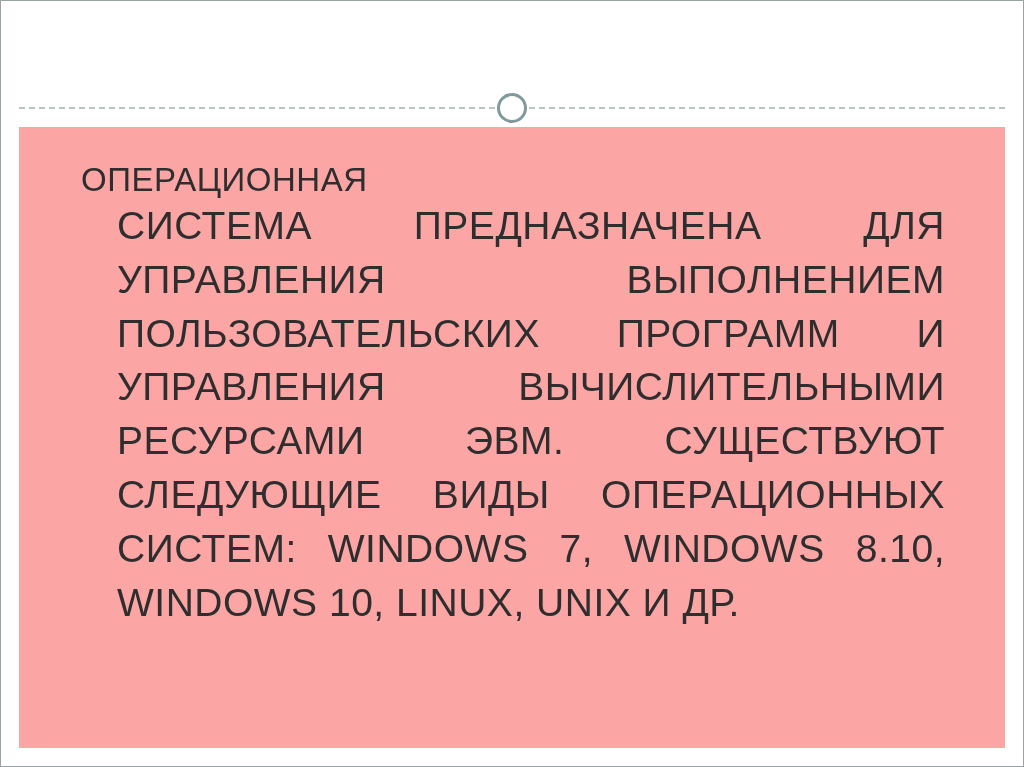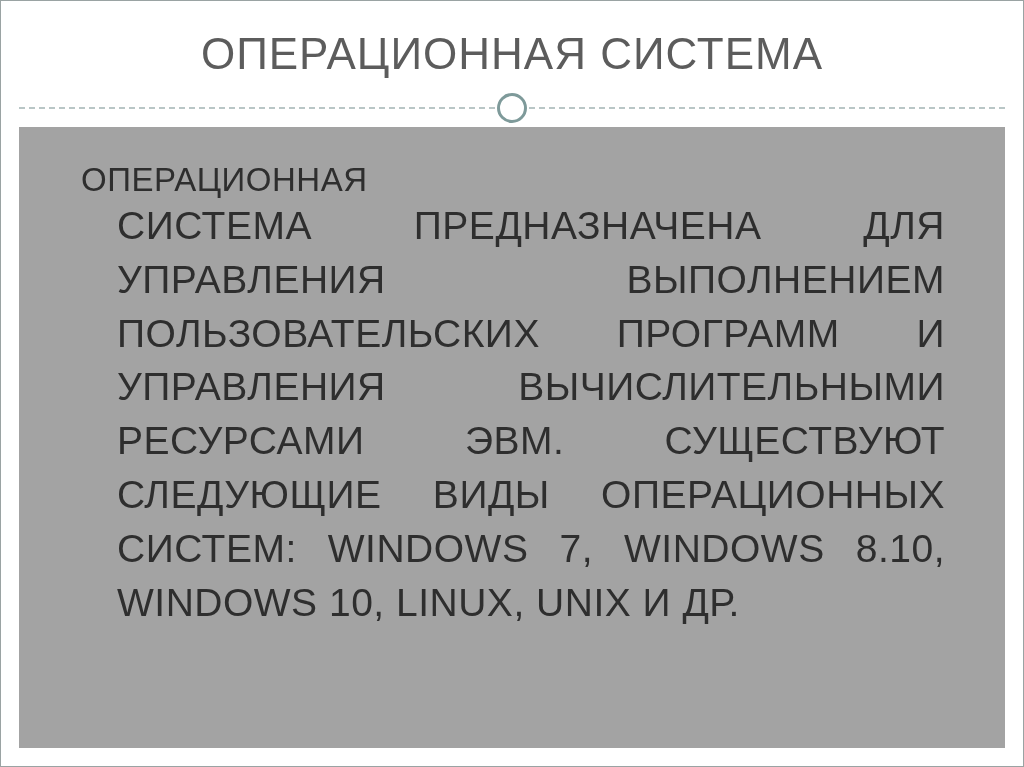--- a/index.html
+++ b/index.html
@@ -46,21 +46,21 @@
     background: #ffffff;
     border: 3px solid #7e9a9a;
     z-index: 2;
   }
   .body-area {
     position: absolute;
     left: 18px;
     right: 18px;
     top: 126px;
     bottom: 18px;
-    background: #a3a3a3;
+    background: #fca5a5;
     padding: 34px 60px 30px 60px;
   }
   .lead-word {
     font-size: 33px;
     font-weight: 400;
     color: #2e2e2e;
     text-transform: uppercase;
     margin-left: 2px;
     letter-spacing: 0.5px;
   }
@@ -74,21 +74,20 @@
     letter-spacing: 0.5px;
     padding-left: 38px;
   }
 </style>
 </head>
 <body>
 
 <div class="slide">
 
   <div class="header">
-    <h1 class="title">ОПЕРАЦИОННАЯ СИСТЕМА</h1>
     <div class="divider-line"></div>
     <div class="circle"></div>
   </div>
 
   <div class="body-area">
     <div class="lead-word">ОПЕРАЦИОННАЯ</div>
     <div class="para">СИСТЕМА ПРЕДНАЗНАЧЕНА ДЛЯ УПРАВЛЕНИЯ ВЫПОЛНЕНИЕМ ПОЛЬЗОВАТЕЛЬСКИХ ПРОГРАММ И УПРАВЛЕНИЯ ВЫЧИСЛИТЕЛЬНЫМИ РЕСУРСАМИ ЭВМ. СУЩЕСТВУЮТ СЛЕДУЮЩИЕ ВИДЫ ОПЕРАЦИОННЫХ СИСТЕМ: WINDOWS 7, WINDOWS 8.10, WINDOWS 10, LINUX, UNIX И ДР.</div>
   </div>
 
 </div>

